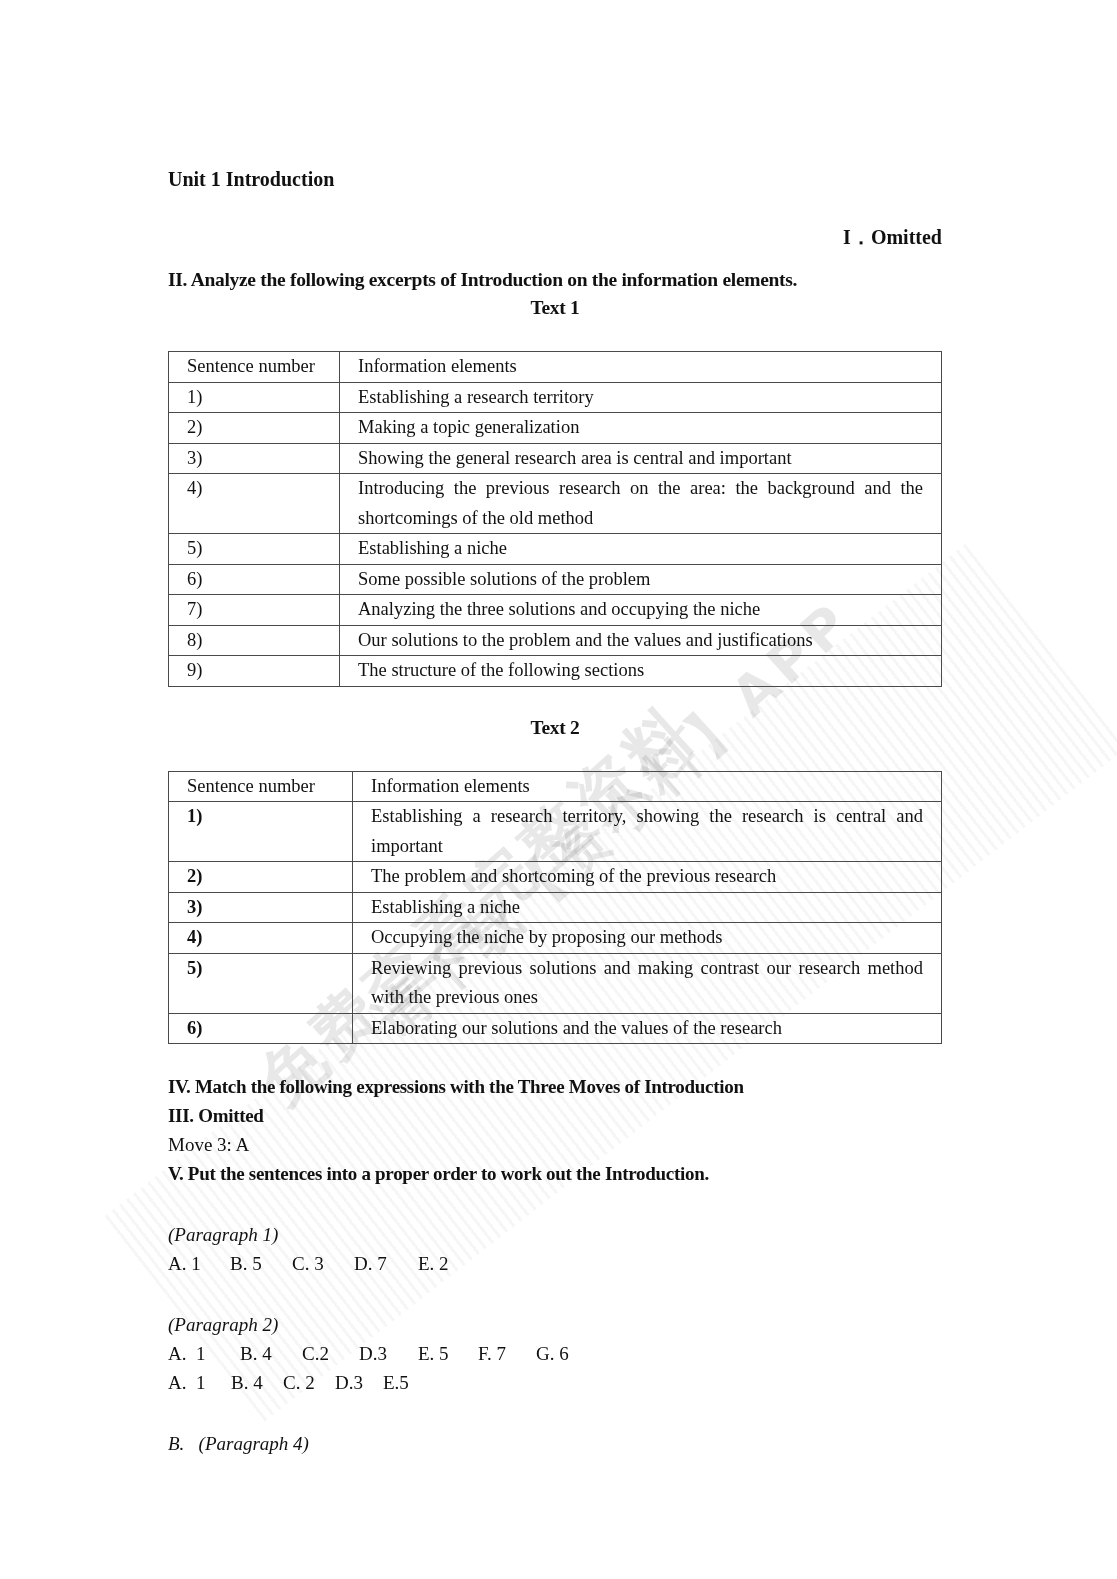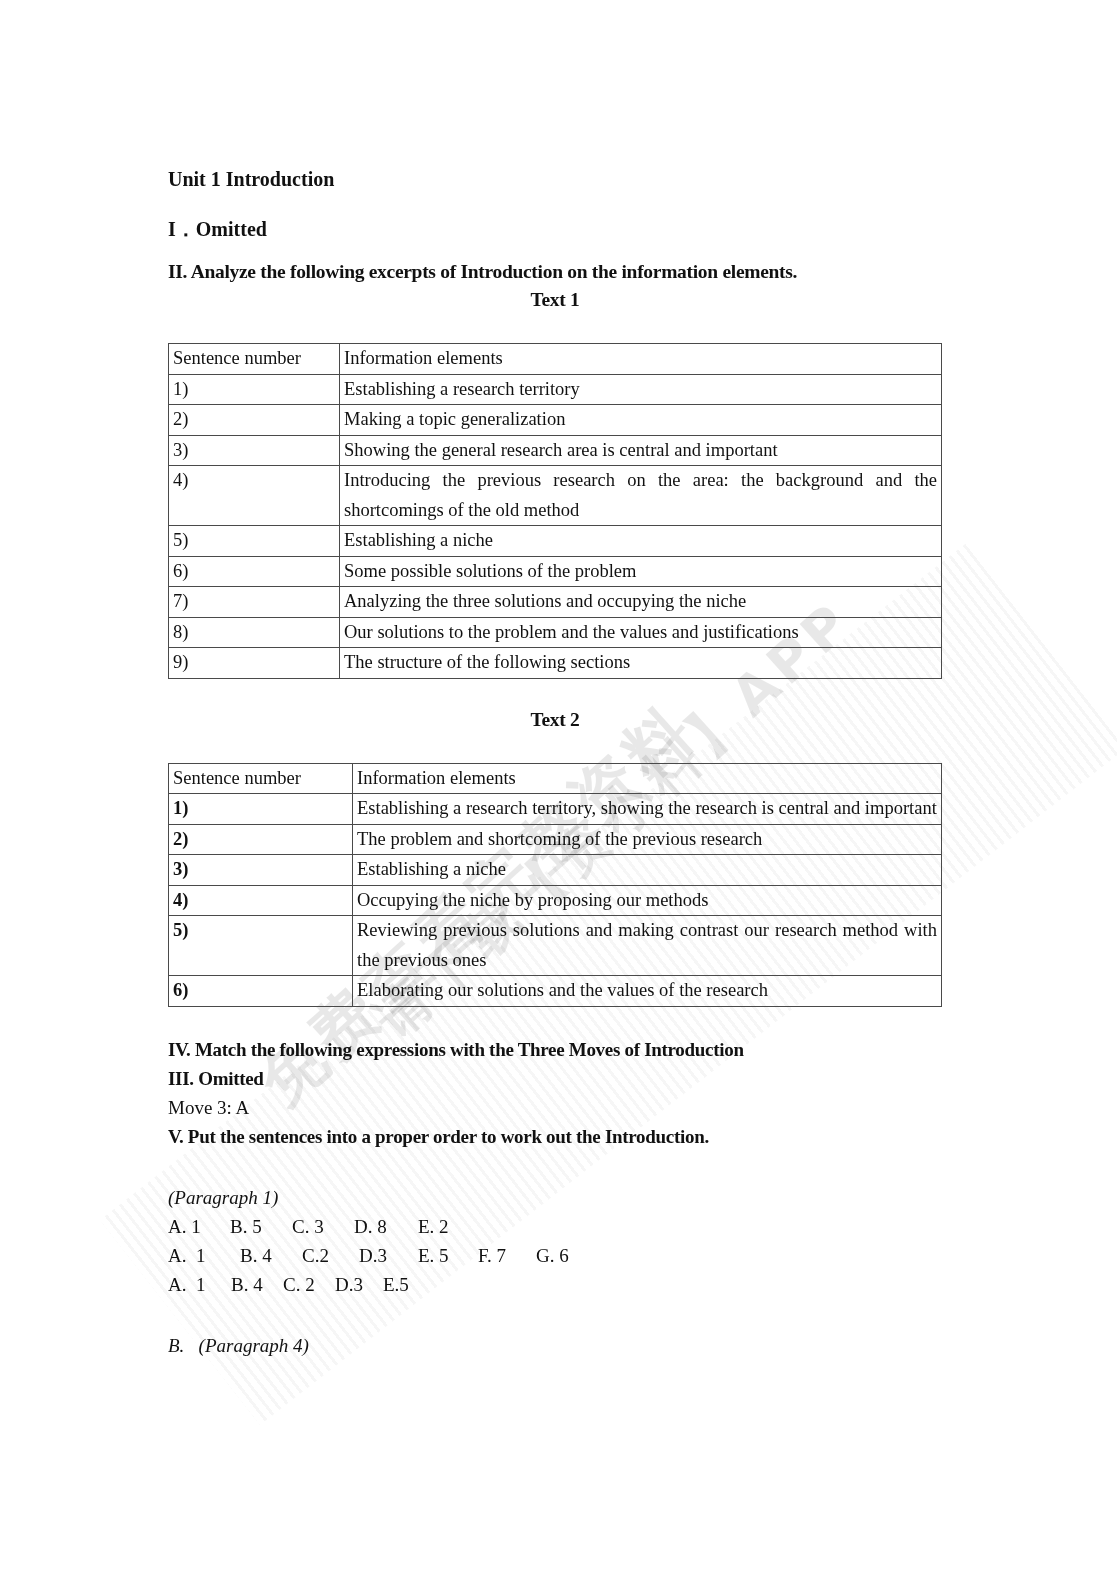--- a/index.html
+++ b/index.html
@@ -80,36 +80,36 @@
       margin: 0;
       height: 30px;
       line-height: 30px;
     }
     .h-sec {
       font-size: 20px;
       font-weight: bold;
       margin: 0;
       line-height: 30px;
     }
-    .h-sec.omit1 { margin-top: 20px; }
+    .h-sec.omit1 { margin-top: 28px; text-align: right; }
     .h-sec.sec2 { margin-top: 13px; font-family: "Liberation Serif", serif; letter-spacing: -0.3px; font-size: 19.5px; }
     .h-text { font-size: 19.5px; font-weight: bold; line-height: 30px; margin: 0; letter-spacing: -0.3px; text-align: center; }
     .h-text.t1 { margin-top: -2px; }
     .h-text.t2 { margin-top: 26px; }
 
     table.info {
       border-collapse: collapse;
       width: 774px;
       font-size: 18.5px;
       line-height: 29.5px;
       table-layout: fixed;
     }
     table.info td {
       border: 1.5px solid #4a4a4a;
-      padding: 0 4px;
+      padding: 0 18px;
       vertical-align: top;
       text-align: justify;
     }
     table.info.tbl1 { margin-top: 28px; }
     table.info.tbl2 { margin-top: 28px; }
     table.info.tbl1 col.c1 { width: 171px; }
     table.info.tbl2 col.c1 { width: 184px; }
     table.info.tbl2 td.num { font-weight: bold; }
 
     .sec3 { margin-top: 28px; }
@@ -229,22 +229,23 @@
     </tbody>
       </table>
 
     <div class="sec3">
       <p class="line bold">IV. Match the following expressions with the Three Moves of Introduction</p>
       <p class="line bold">III. Omitted</p>
       <p class="line">Move 3: A</p>
       <p class="line bold">V. Put the sentences into a proper order to work out the Introduction.</p>
 
       <p class="line italic">(Paragraph 1)</p>
-      <p class="line answers"><span style="width:62px">A. 1</span><span style="width:62px">B. 5</span><span style="width:62px">C. 3</span><span style="width:64px">D. 8</span><span>E. 2</span></p>
-
+      <p class="line answers"><span style="width:62px">A. 1</span><span style="width:62px">B. 5</span><span style="width:62px">C. 3</span><span style="width:64px">D. 7</span><span>E. 2</span></p>
+
+      <p class="line italic">(Paragraph 2)</p>
       <p class="line answers"><span style="width:72px">A.  1</span><span style="width:62px">B. 4</span><span style="width:57px">C.2</span><span style="width:59px">D.3</span><span style="width:60px">E. 5</span><span style="width:58px">F. 7</span><span>G. 6</span></p>
 
       <p class="line answers"><span style="width:63px">A.  1</span><span style="width:52px">B. 4</span><span style="width:52px">C. 2</span><span style="width:48px">D.3</span><span>E.5</span></p>
 
       <p class="line italic">B.   (Paragraph 4)</p>
     </div>
 
   </div>
 </div>
 

